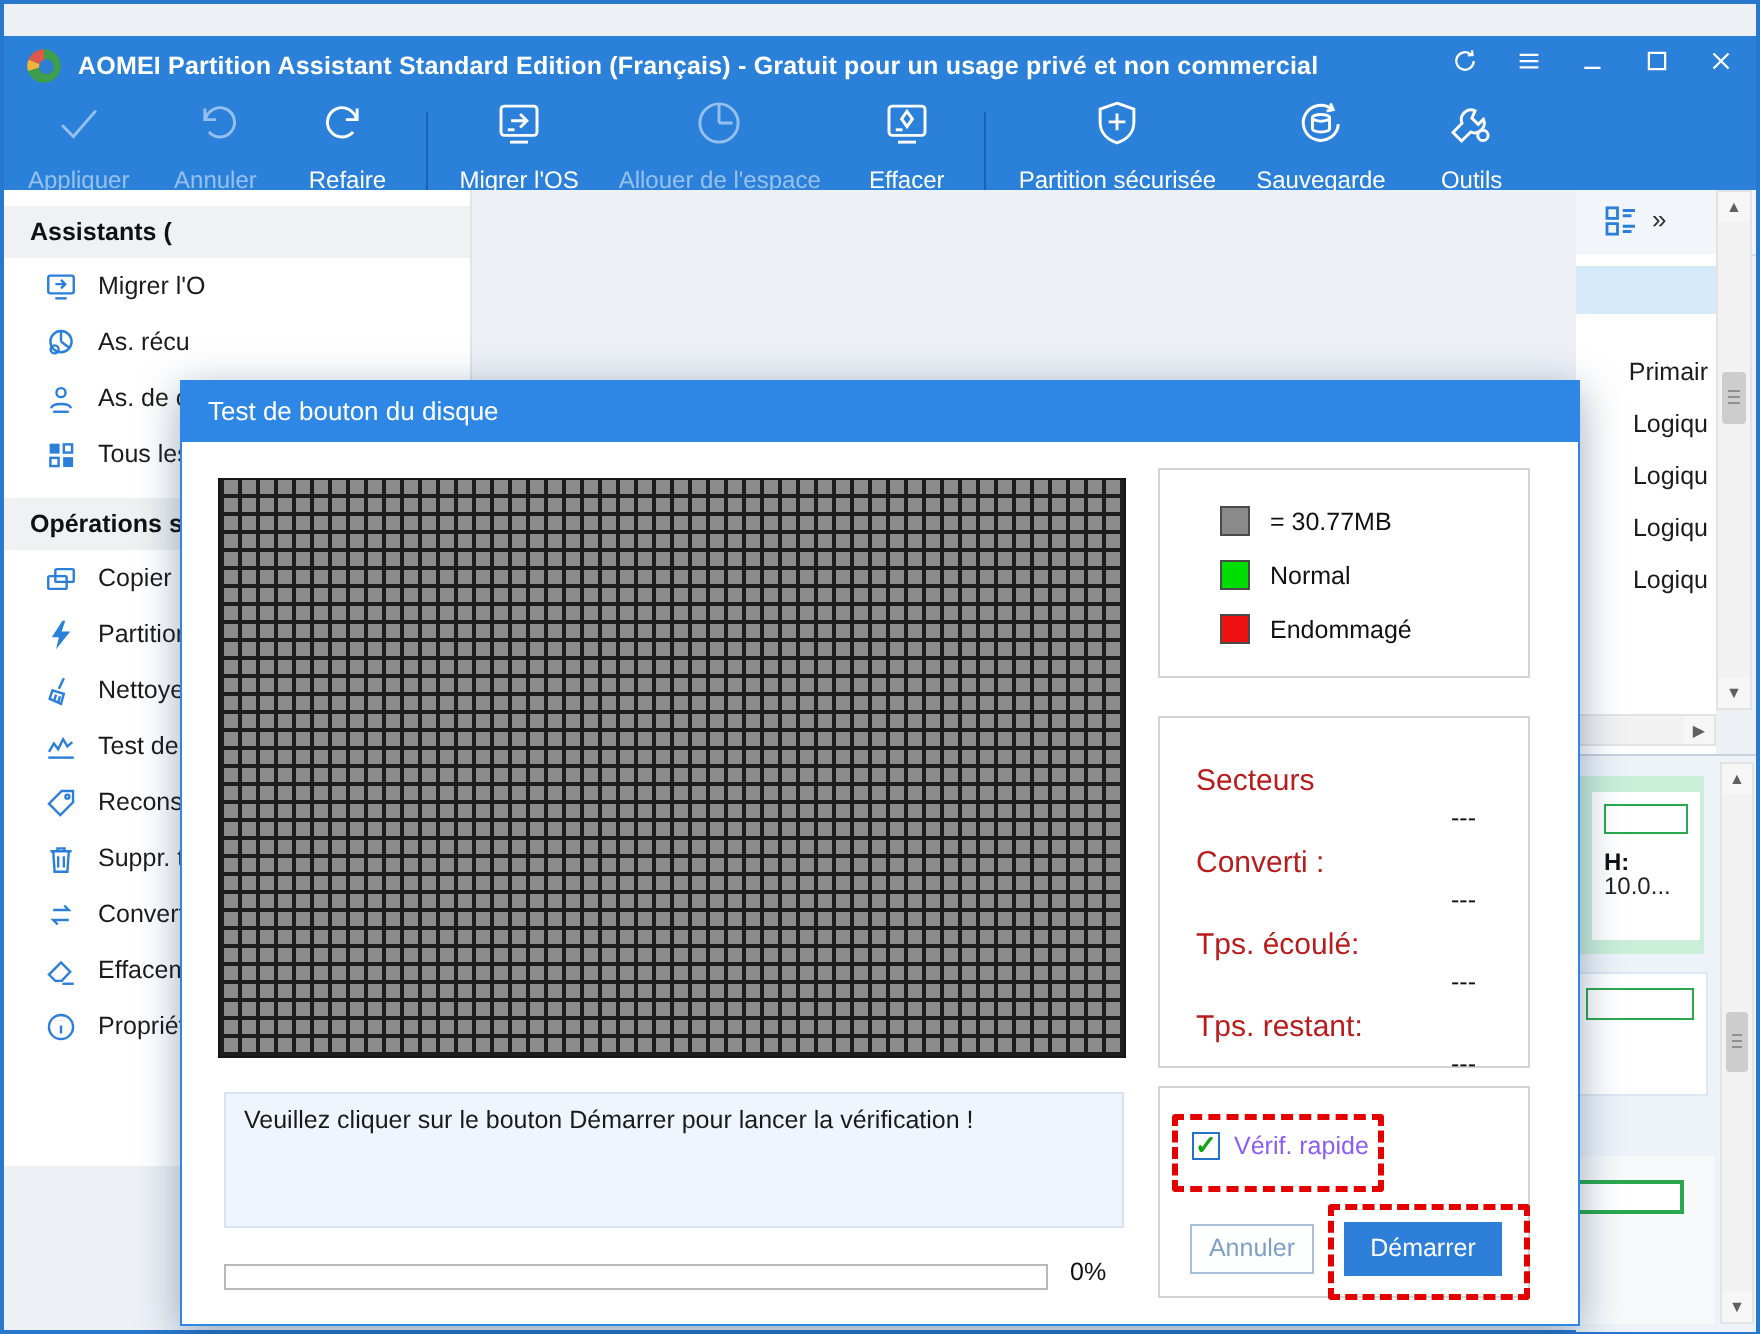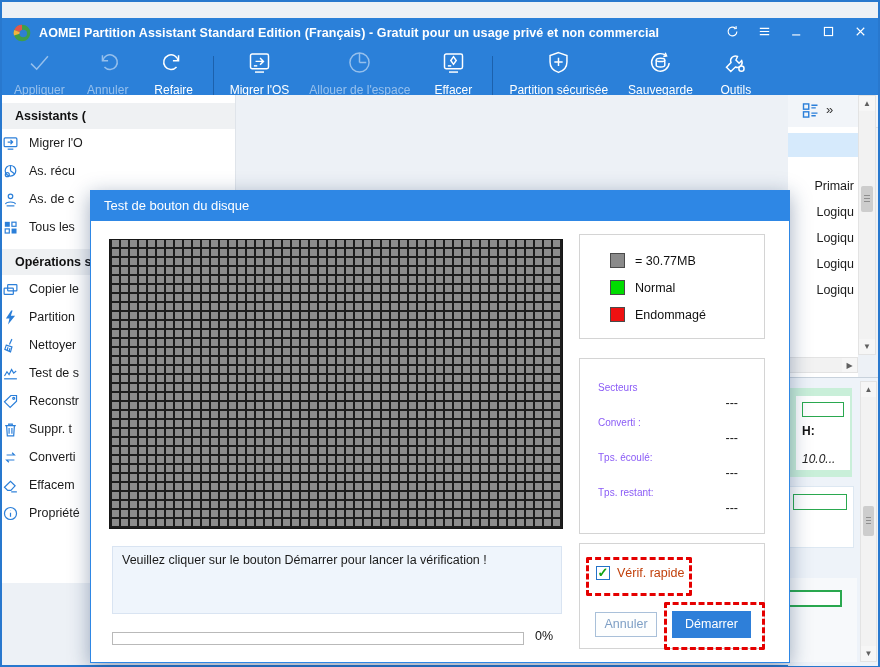--- a/index.html
+++ b/index.html
@@ -23,21 +23,21 @@
   .tb-label{font-size:12px;margin-top:3px;white-space:nowrap;}
   .tb-item.disabled{opacity:.5;cursor:default;}
   .tb-sep{width:1px;background:rgba(10,60,120,.45);margin:8px 6px 10px 6px;}
 
   
   .main{position:absolute;left:0;top:93px;width:876px;height:570px;background:#edf1f6;}
 
   .sidebar{position:absolute;left:0;top:0;width:233px;height:488px;background:#fff;border-right:1px solid #dfe4ea;overflow:hidden;}
   .sb-header{height:26px;line-height:26px;background:#eff1f3;font-weight:bold;font-size:12.5px;color:#111;
              padding-left:13px;margin-top:8px;white-space:nowrap;}
-  .sb-item{height:28px;display:flex;align-items:center;cursor:pointer;white-space:nowrap;}
+  .sb-item{height:28px;display:flex;align-items:center;padding-left:20px;cursor:pointer;white-space:nowrap;}
   .sb-icon{width:17px;height:17px;margin-right:10px;color:#2b7fd9;flex:0 0 auto;}
   .sb-icon svg{stroke:#2b7fd9;fill:none;stroke-width:1.7;width:17px;height:17px;}
   .sb-label{font-size:12.5px;color:#1b1b1b;}
 
   
   .rs-topbar{position:absolute;left:786px;top:0;width:90px;height:32px;background:#f2f5f9;border-bottom:1px solid #d9dfe6;}
   .view-icon{position:absolute;left:12px;top:5px;width:21px;height:21px;}
   .view-icon svg{stroke:#2b7fd9;fill:none;stroke-width:1.6;width:21px;height:21px;}
   .collapse-glyph{position:absolute;left:38px;top:7px;font-size:13px;color:#333;}
   .rs-list{position:absolute;left:786px;top:32px;width:70px;height:250px;background:#fff;}
@@ -78,36 +78,36 @@
      background-color:#8c8c8c;border:1px solid #161616;box-sizing:border-box;
      background-image:
        repeating-linear-gradient(0deg,#1d1d1d 0 2px,transparent 2px 9px),
        repeating-linear-gradient(90deg,#1d1d1d 0 2px,transparent 2px 9px);}
   .panel{position:absolute;border:1px solid #d4d4d4;background:#fff;box-sizing:border-box;}
   .legend-box{left:488px;top:43px;width:186px;height:105px;padding:18px 0 0 30px;}
   .legend-row{display:flex;align-items:center;margin-bottom:12px;}
   .legend-swatch{width:13px;height:13px;border:1px solid #4a4a4a;margin-right:10px;flex:0 0 auto;}
   .legend-label{font-size:12.5px;color:#111;}
   .stats-box{left:488px;top:167px;width:186px;height:176px;padding:16px 26px 0 18px;}
-  .stat-label{font-size:10px;color:#8b5cf6;margin-top:7px;}
+  .stat-label{font-size:15px;color:#b91c1c;margin-top:7px;}
   .stat-value{font-size:12.5px;color:#111;text-align:right;margin-top:3px;}
   .msg-box{position:absolute;left:21px;top:355px;width:450px;height:68px;background:#eff5fc;
            border:1px solid #d9e4f2;box-sizing:border-box;font-size:12.5px;color:#1a1a1a;padding:6px 9px;}
   .progress{position:absolute;left:21px;top:441px;width:412px;height:13px;border:1px solid #b9b9b9;background:#fff;box-sizing:border-box;}
   .progress-label{position:absolute;left:444px;top:438px;font-size:12.5px;color:#111;}
 
   .action-box{left:488px;top:352px;width:186px;height:106px;}
   .red-dash{position:absolute;border:3px dashed #e50000;border-radius:2px;}
   .rd-check{left:6px;top:13px;width:100px;height:33px;}
   .rd-start{left:84px;top:58px;width:95px;height:42px;}
   .chk-row{position:absolute;left:16px;top:22px;display:flex;align-items:center;cursor:pointer;}
   .chk-box{width:14px;height:14px;border:1px solid #2373c8;background:#fff;box-sizing:border-box;
            display:flex;align-items:center;justify-content:center;margin-right:7px;}
   .chk-mark{color:#12a312;font-size:13px;font-weight:bold;line-height:1;margin-top:-1px;}
-  .chk-label{font-size:12.5px;color:#c2410c;}
+  .chk-label{font-size:12.5px;color:#8b5cf6;}
   .btn{position:absolute;font-size:12.5px;text-align:center;cursor:pointer;box-sizing:border-box;}
   .btn-cancel{left:15px;top:68px;width:62px;height:25px;line-height:23px;background:#fdfefe;
               border:1px solid #a9c0d9;color:#7e9fc5;}
   .btn-start{left:92px;top:67px;width:79px;height:27px;line-height:27px;background:#2e7fd9;color:#fff;border:none;}
 </style>
 </head>
 <body>
 
 <div class="window">
 
@@ -355,21 +355,21 @@
 
     <div class="sb-track" style="left:786px;top:262px;width:70px;height:16px;">
       <div class="hsb-arrow" style="right:0;">▶</div>
     </div>
 
     <div class="lower-panel">
       <div class="mint-card">
         <div class="mint-inner">
           <div class="green-bar" style="left:6px;top:6px;width:42px;height:15px;"></div>
           <div class="card-label" style="left:6px;top:28px;">H:</div>
-          <div class="card-size" style="left:6px;top:56px;font-style:italic;">10.0...</div>
+          <div class="card-size" style="left:6px;top:40px;">10.0...</div>
         </div>
       </div>
       <div class="card2">
         <div class="green-bar" style="left:4px;top:7px;width:54px;height:16px;"></div>
       </div>
     </div>
 
     <div class="sb-track" style="left:858px;top:286px;width:17px;height:281px;">
       <div class="sb-arrow" style="top:0;">▲</div>
       <div class="sb-thumb grip" style="top:124px;height:30px;"></div>

